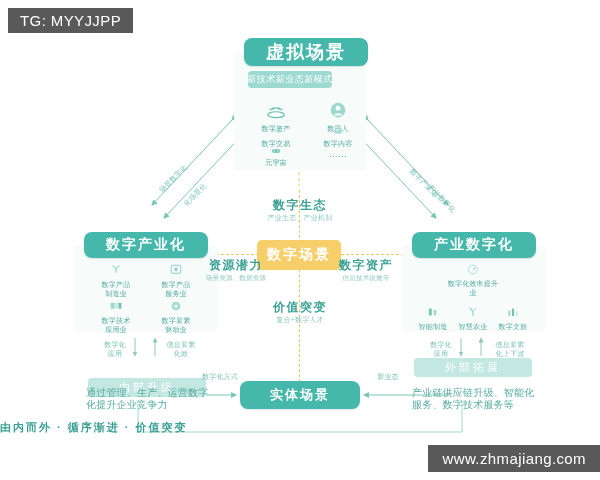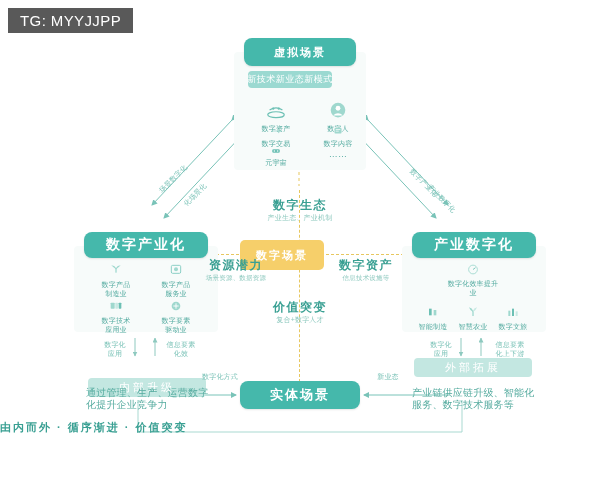--- a/index.html
+++ b/index.html
@@ -50,21 +50,21 @@
     background: #45b8ab;
     color: #ffffff;
     border-radius: 8px;
     display: flex;
     align-items: center;
     justify-content: center;
     font-weight: bold;
     letter-spacing: 2px;
     box-shadow: 0 1px 2px rgba(0,0,0,.10);
   }
-  .pill-top   { left: 244px; top: 38px;  width: 112px; height: 28px; font-size: 11px; }
+  .pill-top   { left: 244px; top: 38px;  width: 124px; height: 28px; font-size: 18px; }
   .pill-left  { left: 84px;  top: 232px; width: 124px; height: 26px; font-size: 14px; }
   .pill-right { left: 412px; top: 232px; width: 124px; height: 26px; font-size: 14px; }
   .pill-bottom{ left: 240px; top: 381px; width: 120px; height: 28px; font-size: 13px; }
 
   .subpill {
     position: absolute;
     left: 248px; top: 71px;
     width: 84px; height: 17px;
     background: #9bd9d1;
     color: #ffffff;
@@ -93,27 +93,27 @@
     font-size: 7px;
     line-height: 9px;
     letter-spacing: .2px;
     color: #54aba0;
     white-space: pre-line;
   }
 
   
   .center-box {
     position: absolute;
-    left: 240px; top: 240px;
+    left: 257px; top: 240px;
     width: 84px; height: 30px;
     background: #f6cf6a;
     border-radius: 5px;
     color: #ffffff;
     font-weight: bold;
-    font-size: 11px;
+    font-size: 14px;
     letter-spacing: 2px;
     display: flex;
     align-items: center;
     justify-content: center;
   }
 
   .pole {
     position: absolute;
     text-align: center;
     color: #3aa093;
@@ -428,14 +428,15 @@
 
   <div class="mini rot-r" style="left:150px; top:174px; width:46px;">场景数字化</div>
   <div class="mini rot-r" style="left:172px; top:190px; width:46px;">化场景化</div>
 
   <div class="mini rot-l" style="left:400px; top:178px; width:48px;">数字产业化</div>
   <div class="mini rot-l" style="left:418px; top:194px; width:48px;">产业数字化</div>
 
   <div class="tagline">由内而外 · 循序渐进 · 价值突变</div>
 
   <div class="wm wm-tl">TG: MYYJJPP</div>
+  <div class="wm wm-br">www.zhmajiang.com</div>
 
 </div>
 
 </body></html>

